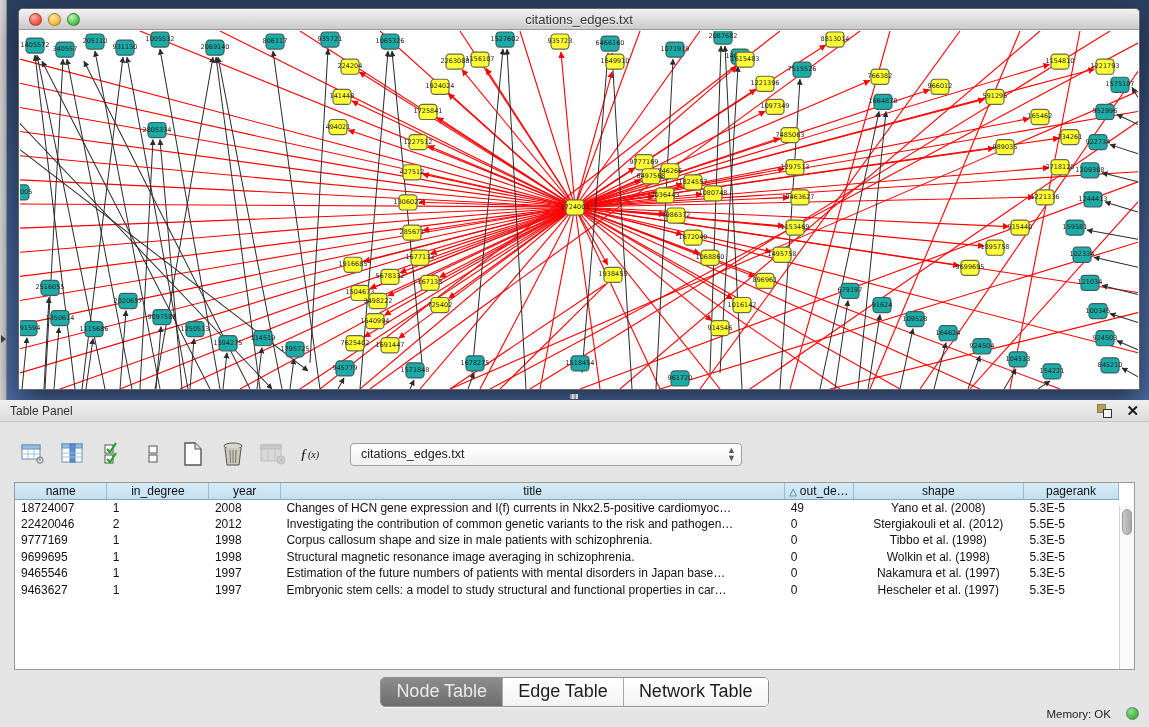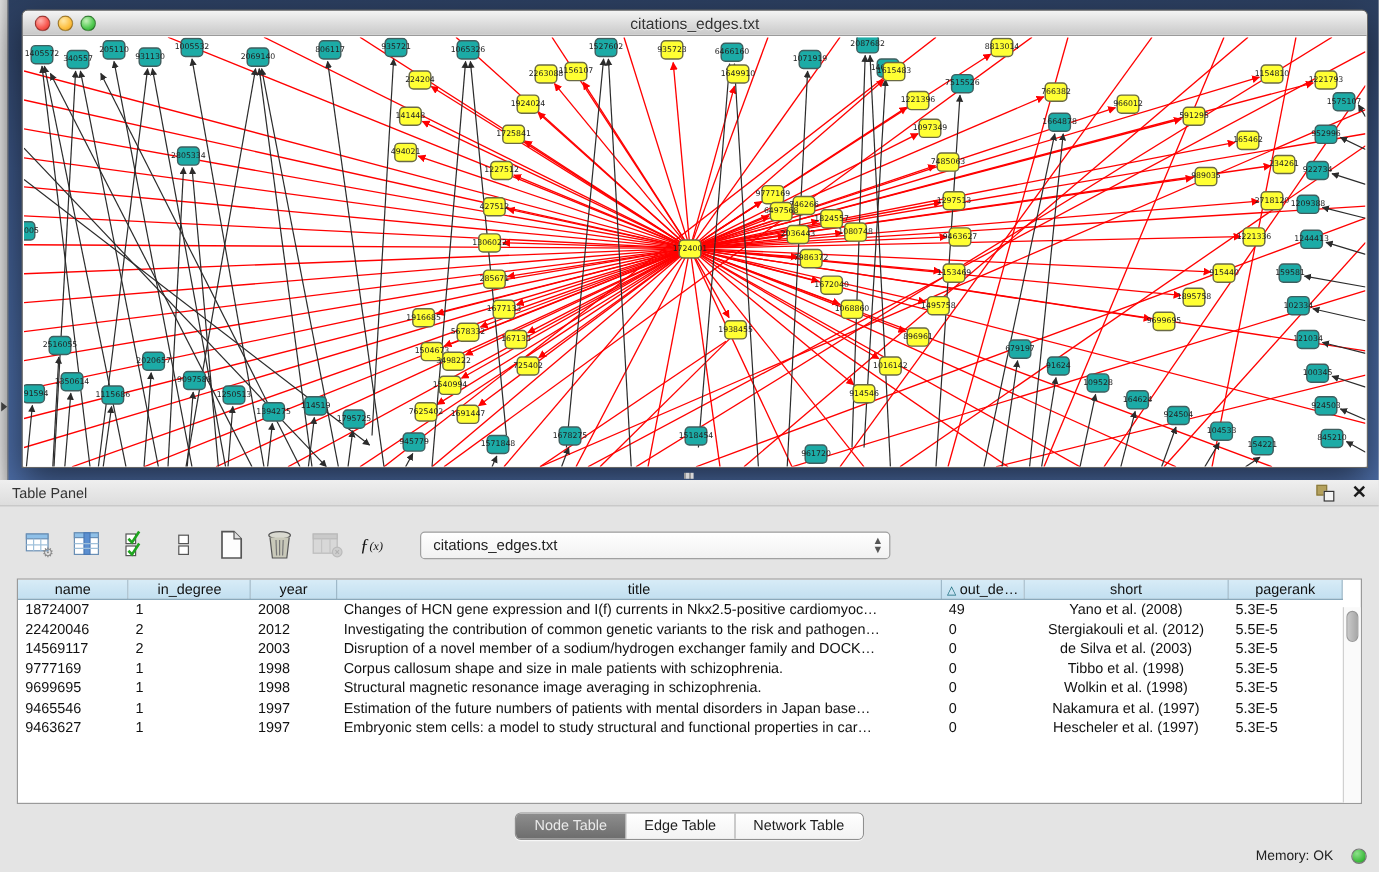--- a/index.html
+++ b/index.html
@@ -60,21 +60,21 @@
   td.c-short { text-align:center; }
   .sort-tri { color:#16697a; font-size:10px; margin-right:3px; }
   .vscroll { position:absolute; right:0; top:23px; bottom:0; width:15px;
     background:#fafafa; border-left:1px solid #d0d0d0; }
   .vthumb { position:absolute; left:2px; top:3px; width:10px; height:26px;
     background:linear-gradient(90deg,#c9c9c9,#a8a8a8); border-radius:6px; border:1px solid #999; }
 
   .tabbar { display:flex; justify-content:center; margin-top:7px; }
   .seg { display:inline-flex; border:1px solid #8f8f8f; border-radius:5px; overflow:hidden;
     background:#fff; box-shadow:0 1px 0 rgba(255,255,255,.7); }
-  .seg .tab { padding:3px 15px 4px 15px; font-size:12px; color:#1d1d1d; cursor:pointer;
+  .seg .tab { padding:3px 15px 4px 15px; font-size:18px; color:#1d1d1d; cursor:pointer;
     border-left:1px solid #aaa; background:linear-gradient(180deg,#ffffff,#f3f3f3); }
   .seg .tab:first-child { border-left:0; }
   .seg .tab.sel { background:linear-gradient(180deg,#8d8d8d,#6d6d6d); color:#e9e9e9; }
 
   .statusbar { position:absolute; left:0; bottom:0; width:1149px; height:27px;
     display:flex; align-items:center; justify-content:flex-end; padding:0 10px; gap:15px; }
   .mem-label { font-size:11.5px; color:#222; }
   .mem-dot { width:13px; height:13px; border-radius:50%;
     background:radial-gradient(circle at 35% 30%, #8de08a, #3dbb3d 65%, #2a8f2a); border:1px solid #777; }
 </style>
@@ -824,21 +824,21 @@
           <col style="width:167px">
           <col style="width:93px">
         </colgroup>
       <thead>
           <tr id="hrow">
             <th>name</th>
             <th>in_degree</th>
             <th>year</th>
             <th>title</th>
             <th><span class="sort-tri">△</span>out_de…</th>
-            <th>short</th>
+            <th>shape</th>
             <th>pagerank</th>
           </tr>
         </thead>
       <tbody id="brow">
           <tr>
             <td class="">18724007</td>
             <td class="">1</td>
             <td class="">2008</td>
             <td class="">Changes of HCN gene expression and I(f) currents in Nkx2.5-positive cardiomyoc…</td>
             <td class="">49</td>
@@ -846,29 +846,20 @@
             <td class="">5.3E-5</td>
           </tr>
           <tr>
             <td class="">22420046</td>
             <td class="">2</td>
             <td class="">2012</td>
             <td class="">Investigating the contribution of common genetic variants to the risk and pathogen…</td>
             <td class="">0</td>
             <td class="c-short">Stergiakouli et al. (2012)</td>
             <td class="">5.5E-5</td>
-          </tr>
-          <tr>
-            <td class="">14569117</td>
-            <td class="">2</td>
-            <td class="">2003</td>
-            <td class="">Disruption of a novel member of a sodium/hydrogen exchanger family and DOCK…</td>
-            <td class="">0</td>
-            <td class="c-short">de Silva et al. (2003)</td>
-            <td class="">5.3E-5</td>
           </tr>
           <tr>
             <td class="">9777169</td>
             <td class="">1</td>
             <td class="">1998</td>
             <td class="">Corpus callosum shape and size in male patients with schizophrenia.</td>
             <td class="">0</td>
             <td class="c-short">Tibbo et al. (1998)</td>
             <td class="">5.3E-5</td>
           </tr>

